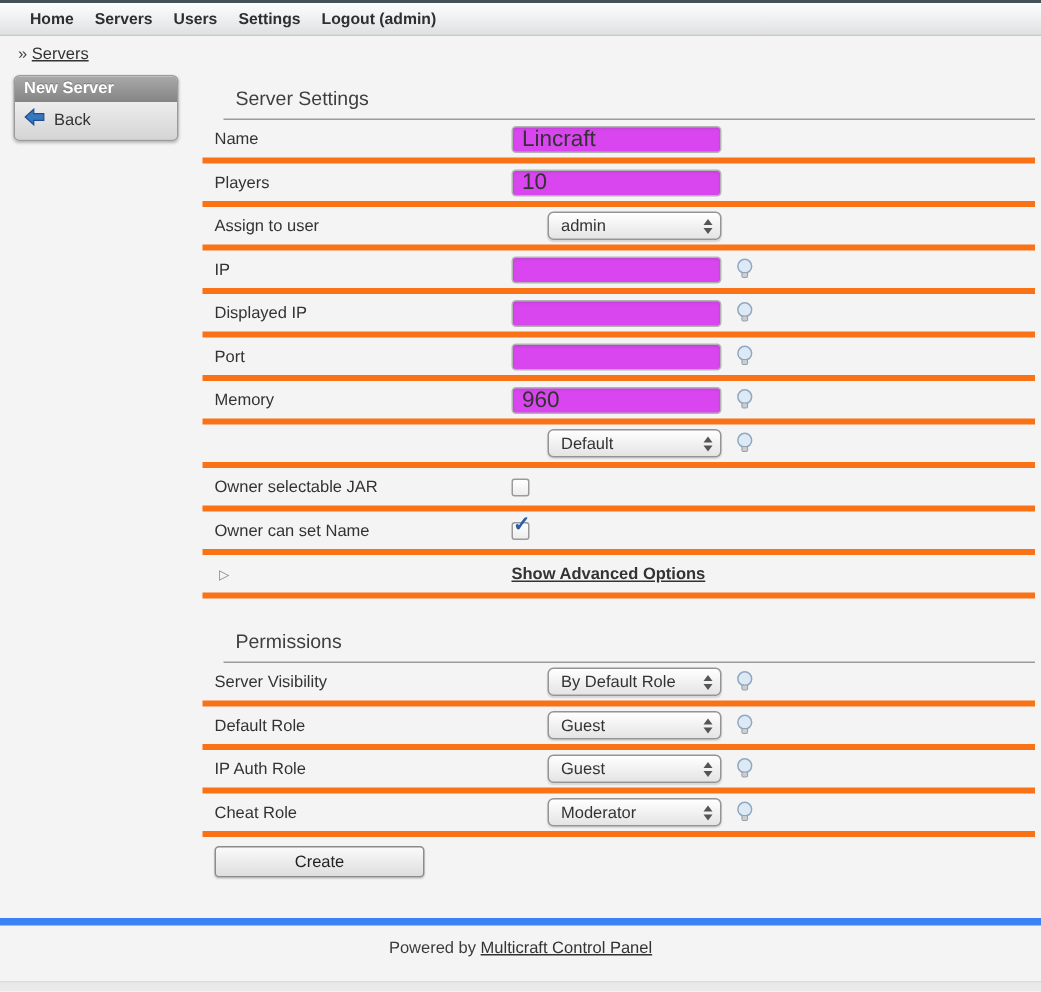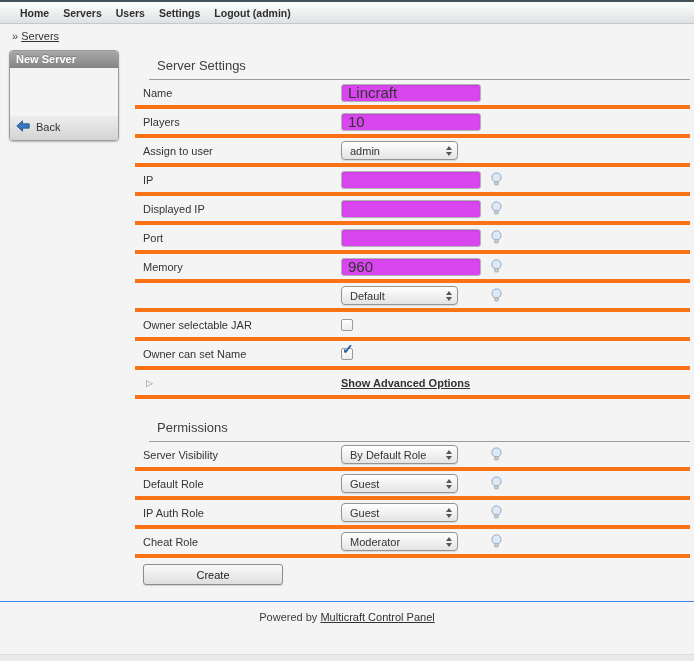--- a/index.html
+++ b/index.html
@@ -28,21 +28,21 @@
   .side-box {
     width:110px; border:1px solid #9b9b9b; border-radius:4px; overflow:hidden;
     box-shadow:0 1px 2px rgba(0,0,0,0.25);
   }
   .side-box-header {
     background:linear-gradient(#a9a9a9,#848484); color:#fff; font-weight:bold;
     padding:2px 6px 3px; font-size:11px; text-shadow:0 -1px 0 rgba(0,0,0,0.25);
   }
   .side-box-body {
     background:linear-gradient(#ededed,#d4d4d4);
-    padding:4px 6px 6px; display:flex; align-items:center; gap:6px; cursor:pointer;margin-top:48px;
+    padding:4px 6px 6px; display:flex; align-items:center; gap:6px; cursor:pointer;
   }
   .main { flex:1; padding:4px 4px 0 0; }
   .section-heading {
     font-size:13px; color:#3e3e3e; padding:7px 0 6px 8px;
     border-bottom:1px solid #9c9c9c;
     margin-left:14px;
   }
   .section-gap { height:14px; }
   
   .row {
@@ -51,25 +51,26 @@
   }
   .row-label { width:198px; color:#333; }
   .ctrl { width:140px; display:flex; align-items:center; }
   input.text {
     width:140px; height:18px; border:1px solid #b3b3b3; border-radius:3px;
     padding:1px 6px; font-size:15px; font-family:"Liberation Sans",sans-serif;
     color:#333; background:#d946ef; box-shadow:inset 0 1px 2px rgba(0,0,0,0.10);
     outline:none;
   }
   .select {
-    width:117px; height:19px; border:1px solid #949494; border-radius:4px;
+    width:140px; height:19px; border:1px solid #949494; border-radius:4px;
     background:linear-gradient(#ffffff,#e4e4e4);
     display:flex; align-items:center; justify-content:space-between;
     padding:0 5px 0 8px; cursor:pointer;
     box-shadow:0 1px 1px rgba(0,0,0,0.12);
+    margin-left:24px;
   }
   .updown { display:flex; flex-direction:column; align-items:center; gap:2px; }
   .tri-up   { width:0;height:0;border-left:3.5px solid transparent;border-right:3.5px solid transparent;border-bottom:4px solid #555; }
   .tri-down { width:0;height:0;border-left:3.5px solid transparent;border-right:3.5px solid transparent;border-top:4px solid #555; }
   .help { margin-left:9px; display:flex; align-items:center; cursor:pointer; }
   .checkbox {
     width:12px; height:12px; border:1px solid #9a9a9a; border-radius:2px;
     background:linear-gradient(#fff,#ededed); position:relative; cursor:pointer;
   }
   .checkbox .checkmark {
@@ -82,21 +83,21 @@
   .create-row { display:flex; padding-left:8px; margin-top:6px;flex-direction:column; }
   .create-spacer { width:198px; }
   button.create {
     width:140px; height:21px; border:1px solid #8c8c8c; border-radius:3px;
     background:linear-gradient(#fafafa,#dedede); font-size:11px; color:#222;
     font-family:"Liberation Sans",sans-serif; cursor:pointer;
     box-shadow:0 1px 1px rgba(0,0,0,0.15);
   }
   
   .footer {
-    border-top:1px solid #3b82f6; margin-top:16px; text-align:center;
+    border-top:5px solid #3b82f6; margin-top:27px; text-align:center;
     padding-top:9px; color:#3c3c3c;
   }
   .footer a { color:#333; text-decoration:underline; cursor:pointer; }
   .bottom-strip {
     position:absolute; bottom:0; left:0; width:100%; height:7px;
     background:#e9e9ea; border-top:1px solid #dddddf;
   }
 </style>
 </head>
 <body>

